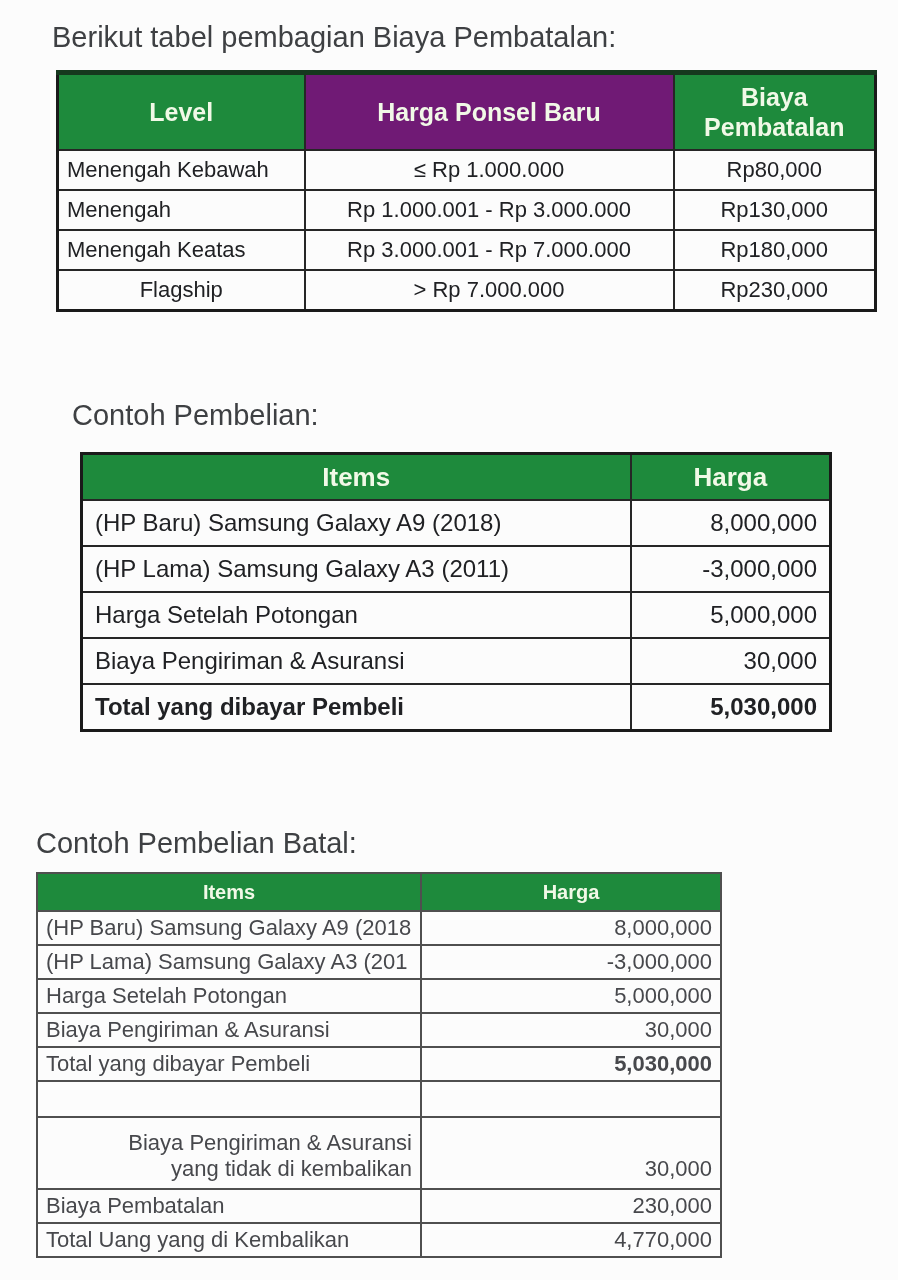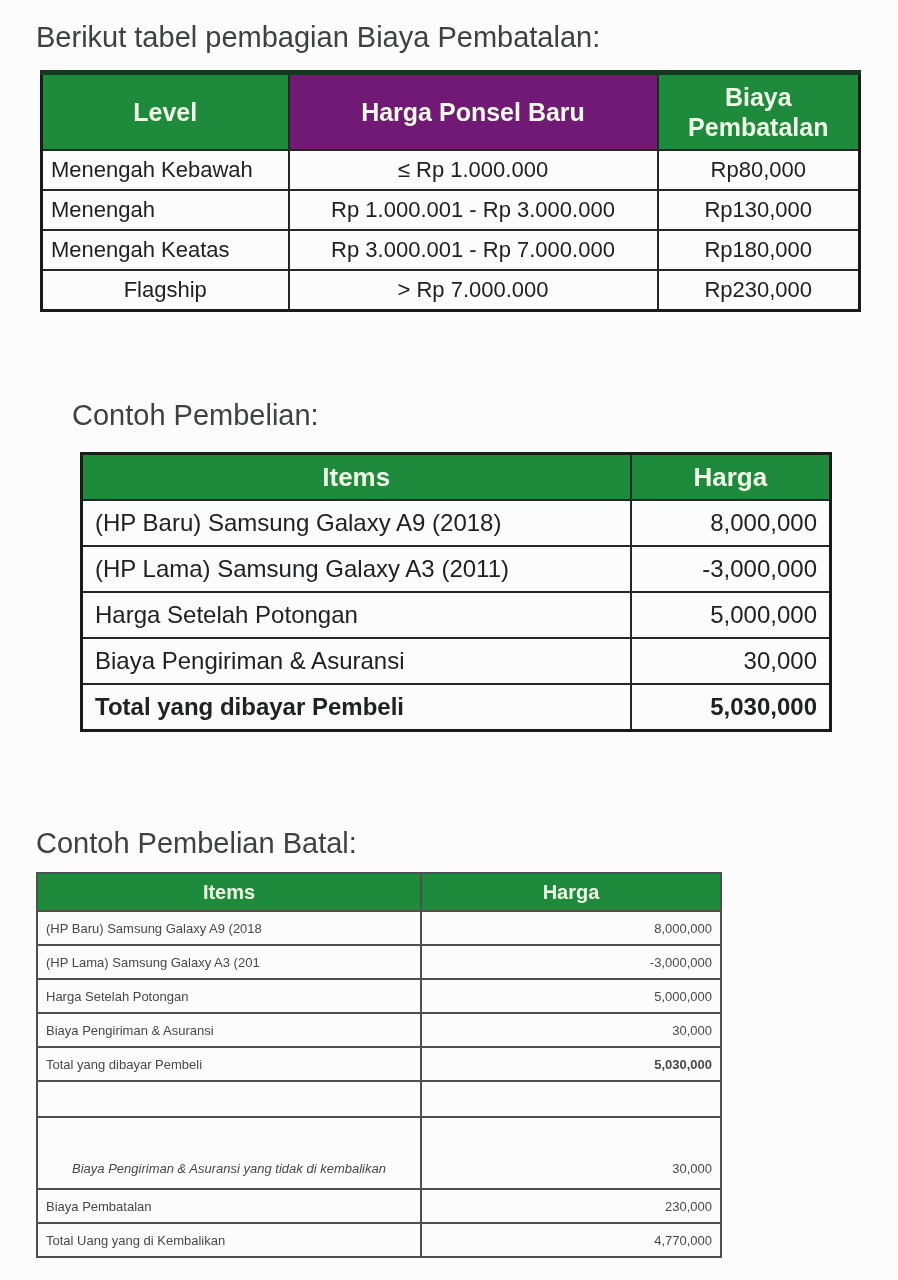--- a/index.html
+++ b/index.html
@@ -16,21 +16,21 @@
   .page { width: 898px; }
 
   .title {
     margin: 0 0 0 36px;
     font-size: 29px;
     line-height: 34px;
     font-weight: 400;
     color: #3e4043;
   }
 
-  section.sec1 { padding-top: 20px; }
+  section.sec1 { padding-top: 20px; padding-left: 16px; }
   section.sec2 { margin-top: 86px; margin-left: 36px; }
   section.sec3 { margin-top: 94px; }
 
   table {
     border-collapse: collapse;
     table-layout: fixed;
   }
   th {
     font-weight: 700;
     text-align: center;
@@ -86,21 +86,21 @@
     width: 684px;
     border: 2.5px solid #2f2f2f;
   }
   .t3 th, .t3 td { border: 2px solid #4f4f4f; }
   .t3 th {
     height: 34px;
     font-size: 20px;
   }
   .t3 td {
     height: 32px;
-    font-size: 13px;
+    font-size: 22px;
     color: #47484c;
     padding: 0 8px;
     overflow: hidden;
     white-space: nowrap;
   }
   .t3 tr.empty td { height: 34px; }
   .t3 tr.wrap td {
     height: 64px;
     white-space: normal;
     vertical-align: bottom;
@@ -230,21 +230,21 @@
           </tr>
           <tr>
             <td style="text-align: left;"><span>Total yang dibayar Pembeli</span></td>
             <td class="bold" style="text-align: right;"><span>5,030,000</span></td>
           </tr>
           <tr class="empty">
             <td style="text-align: left;"><span></span></td>
             <td style="text-align: right;"><span></span></td>
           </tr>
           <tr class="wrap">
-            <td style="text-align: center; font-style: italic;"><span>Biaya Pengiriman &amp; Asuransi yang tidak di kembalikan</span></td>
+            <td style="text-align: right;"><span>Biaya Pengiriman &amp; Asuransi yang tidak di kembalikan</span></td>
             <td style="text-align: right;"><span>30,000</span></td>
           </tr>
           <tr>
             <td style="text-align: left;"><span>Biaya Pembatalan</span></td>
             <td style="text-align: right;"><span>230,000</span></td>
           </tr>
           <tr>
             <td style="text-align: left;"><span>Total Uang yang di Kembalikan</span></td>
             <td style="text-align: right;"><span>4,770,000</span></td>
           </tr>

